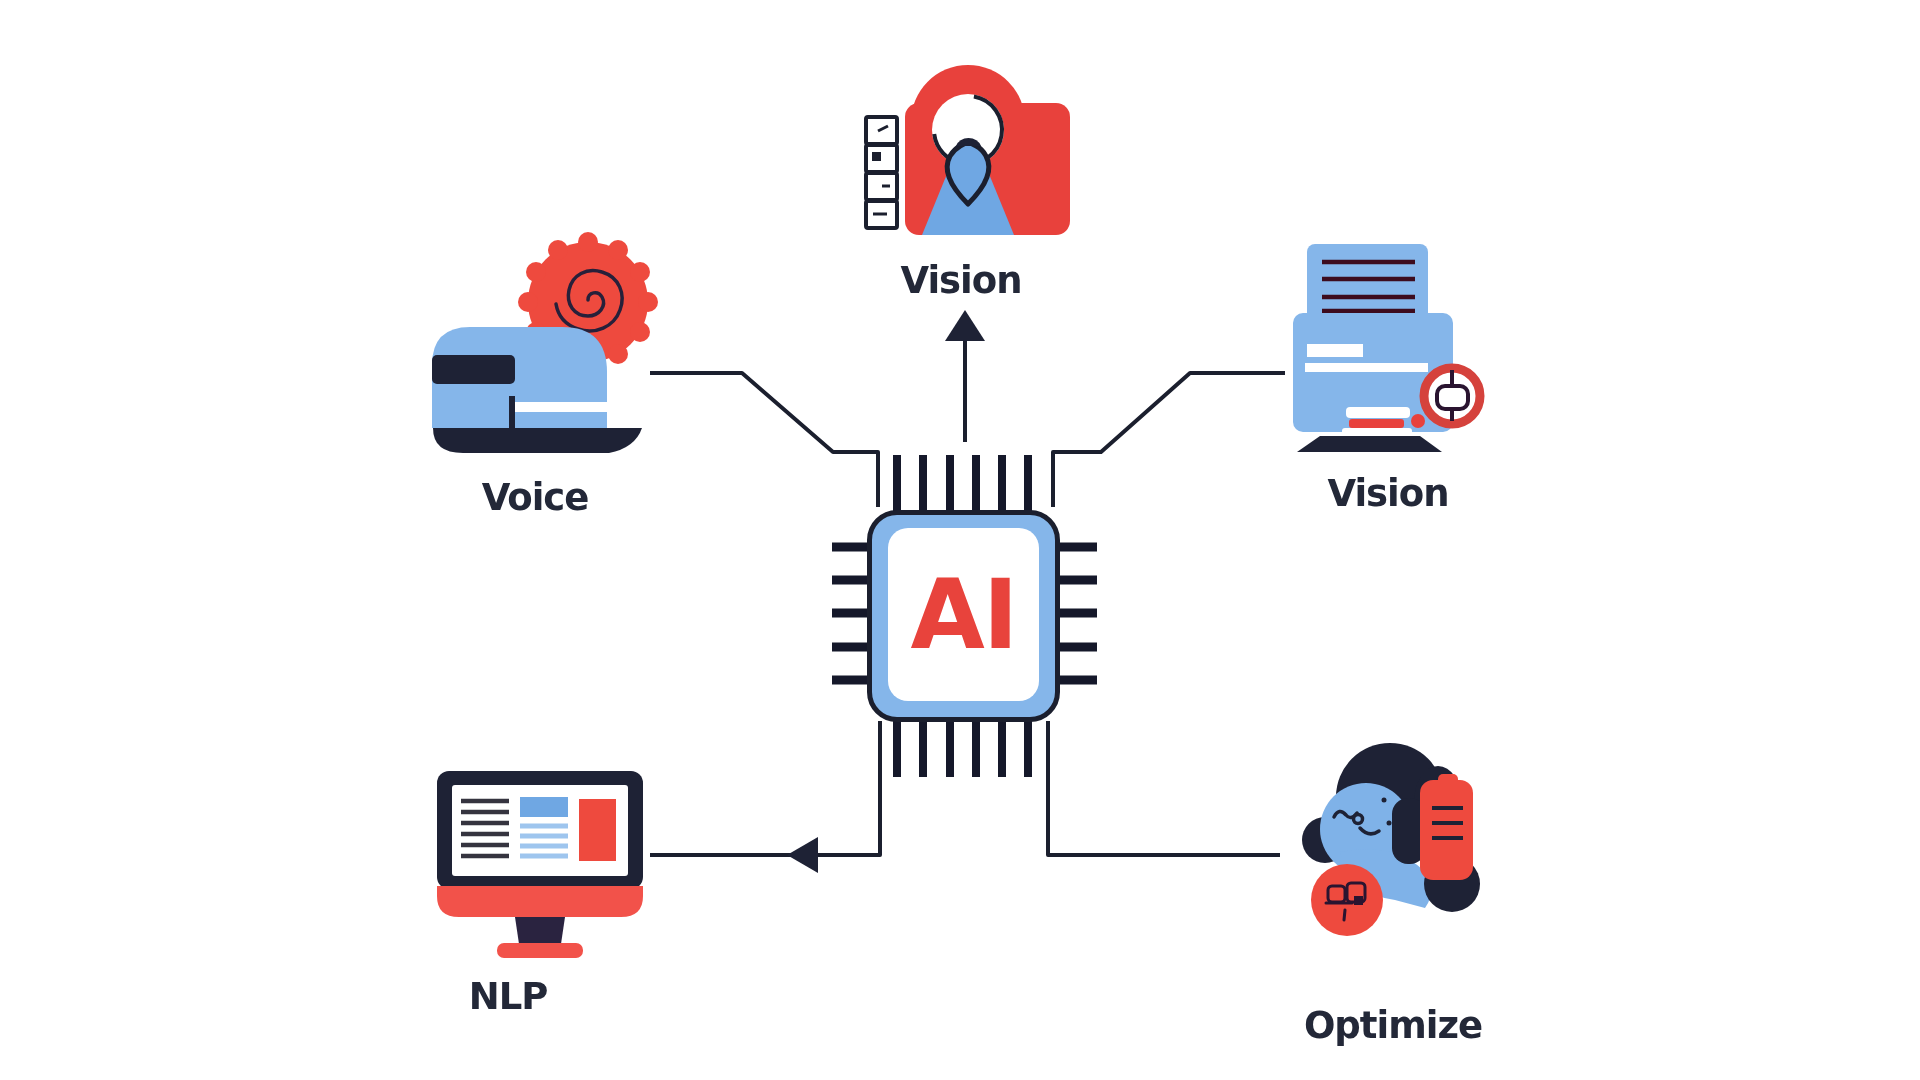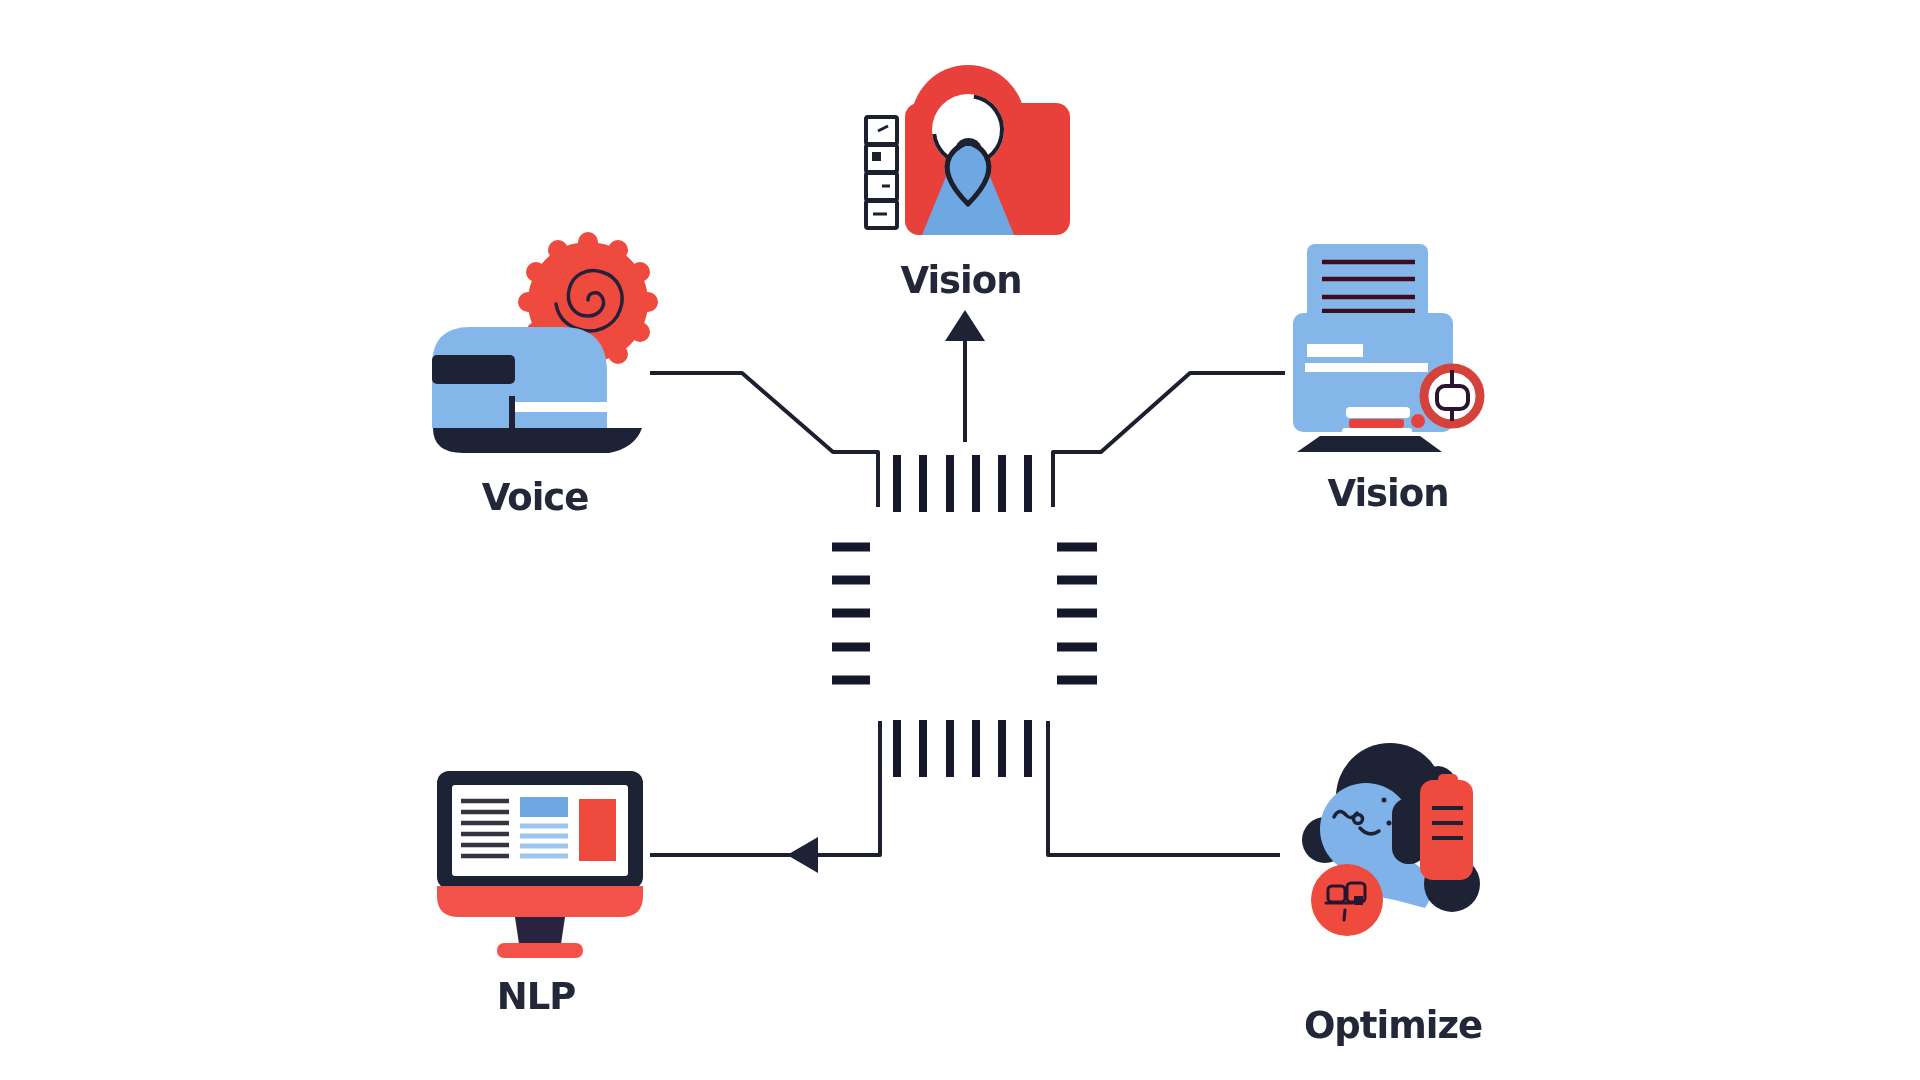--- a/index.html
+++ b/index.html
@@ -235,20 +235,25 @@
           <rect x="1328" y="886" width="17" height="16" rx="4"></rect>
           <rect x="1347" y="883" width="18" height="19" rx="4"></rect>
           <path d="M1326,903 h26"></path>
           <rect x="1354" y="896" width="9" height="9" fill="#2a1430" stroke="none"></rect>
           <path d="M1345,910 l-1,10"></path>
         </g>
       </g>
     </g>
   </svg>
 
+  <div class="chip">
+    <div class="chip-inner">
+      <span class="chip-label">AI</span>
+    </div>
+  </div>
 
   <div class="node-label" style="left:961px; top:259px;">Vision</div>
   <div class="node-label" style="left:535px; top:476px;">Voice</div>
   <div class="node-label" style="left:1388px; top:472px;">Vision</div>
-  <div class="node-label" style="left:536px; top:975px;">NLP</div>
+  <div class="node-label" style="left:508px; top:975px;">NLP</div>
   <div class="node-label" style="left:1393px; top:1004px;">Optimize</div>
 
 </div>
 
 </body></html>

